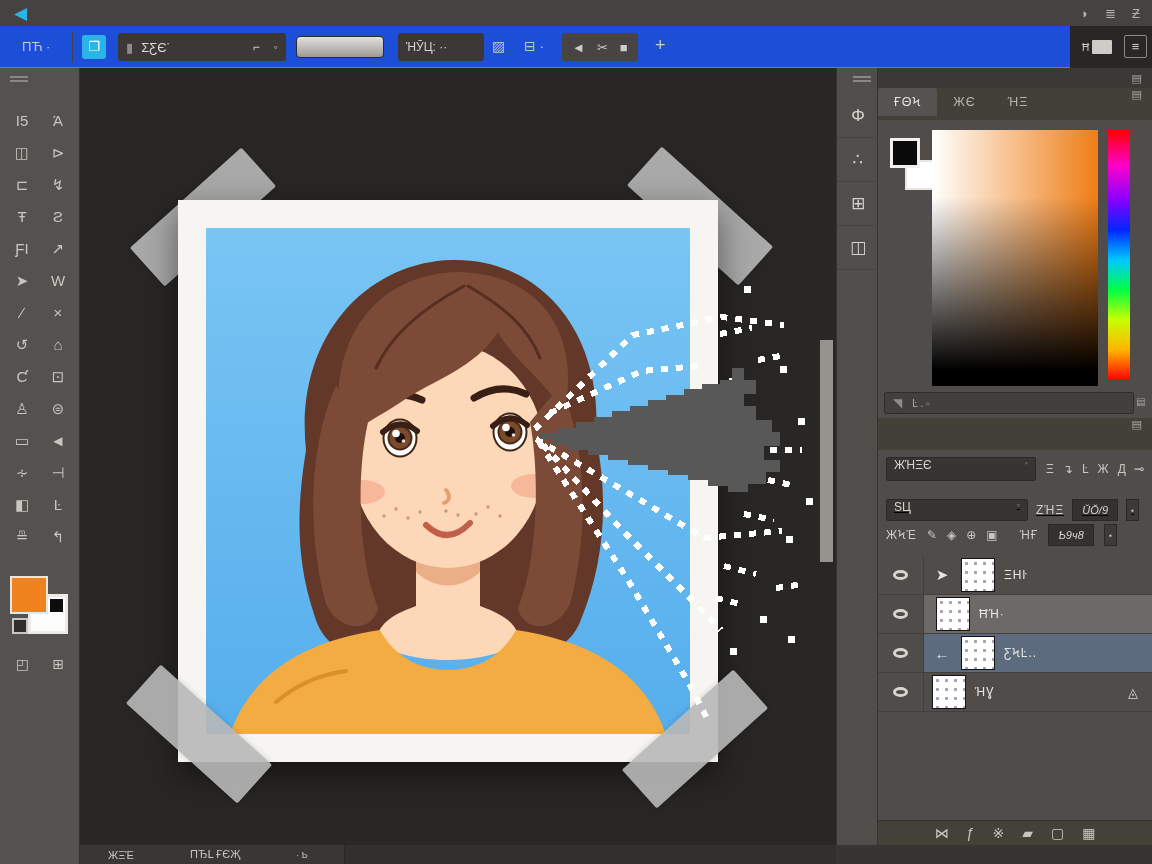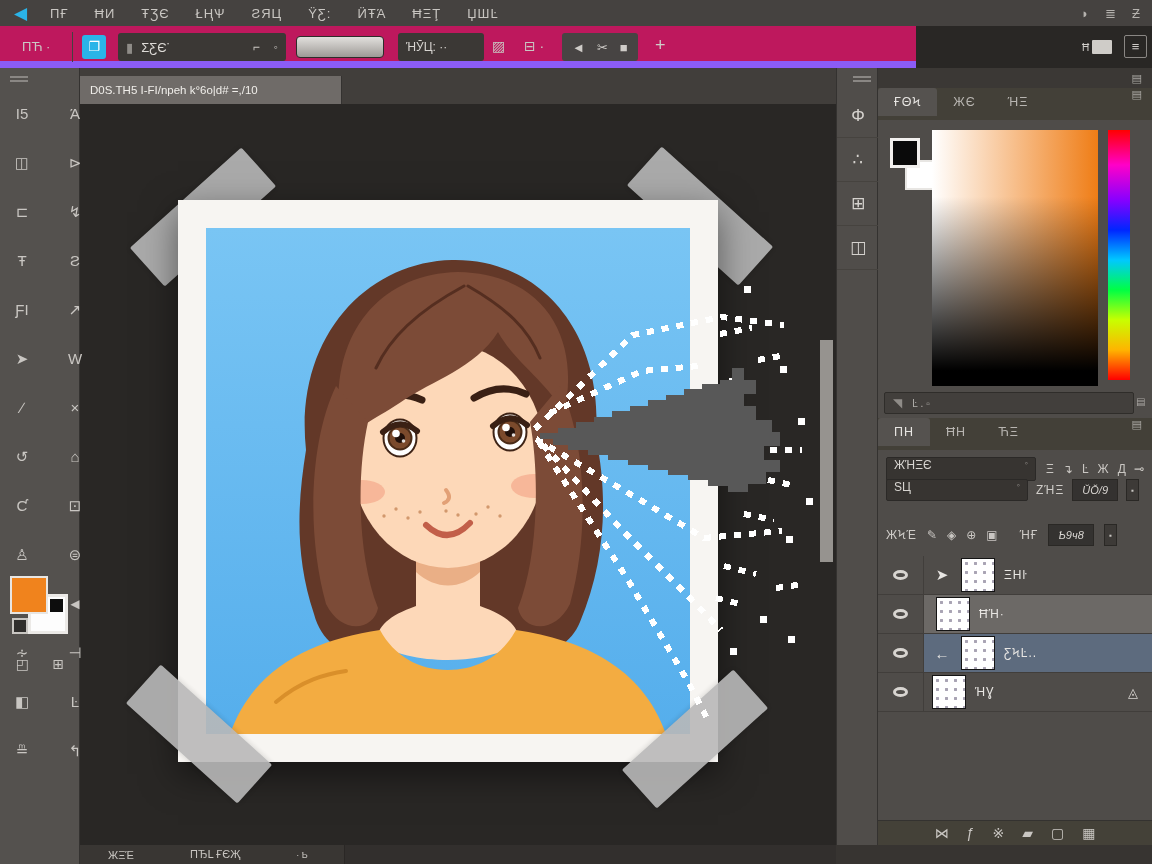--- a/index.html
+++ b/index.html
@@ -10,41 +10,41 @@
   }
   *{margin:0;padding:0;box-sizing:border-box;font-family:"Liberation Sans","DejaVu Sans",sans-serif;}
   html,body{width:1152px;height:864px;overflow:hidden;background:#292725;}
   .abs{position:absolute;}
   
   #menubar{left:0;top:0;width:1152px;height:26px;background:#454240;display:flex;align-items:center;z-index:40;}
   #logo{color:var(--c-accent);font-size:17px;margin:0 10px 0 14px;line-height:1;}
   .menu-item{color:#c9c6c2;font-size:13px;padding:0 13px;letter-spacing:1px;}
   #menubar-right{margin-left:auto;display:flex;gap:16px;padding-right:12px;color:#b5b2ae;font-size:13px;}
   
-  #optionsbar{left:0;top:26px;width:916px;height:42px;background:#be185d;border-bottom:7px solid #8b5cf6;z-index:39;}
+  #optionsbar{left:0;top:26px;width:1070px;height:42px;background:#1d4ed8;border-bottom:1px solid #8b5cf6;z-index:39;}
   #optionsbar .lbl{color:#ccc9c5;font-size:13px;}
   #preset-label{left:22px;top:13px;}
   .vdiv{width:1px;background:#444140;top:6px;height:30px;}
   #tool-btn{left:82px;top:9px;width:24px;height:24px;background:var(--c-accent);border-radius:3px;color:#fff;font-size:13px;text-align:center;line-height:24px;}
   #field1{left:118px;top:7px;width:168px;height:28px;background:#3b3835;border-radius:3px;display:flex;align-items:center;gap:8px;padding:0 8px;color:#dedbd7;font-size:13px;}
   #field1 .sub{margin-left:auto;display:flex;gap:14px;color:#c9c6c2;font-size:12px;}
   #grad-bar{left:296px;top:10px;width:88px;height:22px;border-radius:4px;border:1px solid #2e2c2a;background:linear-gradient(180deg,#e2e0dd,#9d9a96);}
   #field2{left:398px;top:7px;width:86px;height:28px;background:#3b3835;border-radius:3px;color:#d8d5d1;font-size:12px;line-height:28px;padding:0 8px;}
   #flag-ic{left:492px;top:12px;color:#c9c6c2;font-size:14px;}
   #align-ic{left:524px;top:12px;color:#c9c6c2;font-size:14px;}
   #mode-group{left:562px;top:7px;height:28px;background:#474443;border-radius:3px;display:flex;align-items:center;gap:12px;padding:0 10px;color:#cfccc8;font-size:13px;}
   #plus-ic{left:655px;top:9px;color:#cfccc8;font-size:18px;}
   #workspace-btn{left:1076px;top:9px;width:42px;height:24px;display:flex;align-items:center;gap:3px;justify-content:center;color:#cfccc8;font-size:10px;}
   #workspace-btn .wrect{width:20px;height:14px;background:#cfccc8;border-radius:1px;}
   #list-btn{left:1124px;top:9px;width:23px;height:23px;border:1px solid #8a8784;border-radius:2px;color:#cfccc8;font-size:13px;text-align:center;line-height:21px;}
   
   #toolbar{left:0;top:68px;width:80px;height:796px;background:#54514e;border-right:1px solid #343230;z-index:30;}
   .grip{height:6px;width:18px;border-top:2px solid #8a8784;border-bottom:2px solid #8a8784;}
   #toolbar .grip{position:absolute;left:10px;top:8px;}
-  #tools-grid{position:absolute;left:4px;top:30px;width:72px;display:grid;grid-template-columns:36px 36px;grid-auto-rows:32px;gap:17px;}
+  #tools-grid{position:absolute;left:4px;top:37px;width:72px;display:grid;grid-template-columns:36px 36px;grid-auto-rows:32px;}
   .tool{color:#c9c6c2;font-size:15px;text-align:center;line-height:32px;}
   #swatches{position:absolute;left:0;top:500px;width:80px;height:80px;}
   #bg-swatch{position:absolute;left:28px;top:26px;width:40px;height:40px;background:#fdfdfd;border:3px solid #eceae7;}
   #bg-swatch .mini-black{position:absolute;right:2px;top:2px;width:13px;height:13px;background:#0d0d0d;}
   #fg-swatch{position:absolute;left:10px;top:8px;width:38px;height:38px;background:var(--c-fg);border:2px solid #e8e6e3;}
   #mini-dark{position:absolute;left:12px;top:50px;width:16px;height:16px;background:#302e2c;border:2px solid #c9c6c2;}
   #toolbar-bottom{position:absolute;left:4px;top:588px;width:72px;display:flex;justify-content:space-around;color:#c9c6c2;font-size:14px;}
   
   #canvas{left:80px;top:68px;width:756px;height:777px;background:#292725;overflow:hidden;z-index:10;}
   #tabstrip{position:absolute;left:0;top:0;width:756px;height:36px;background:#413e3b;}
@@ -108,32 +108,20 @@
   .lbadge:empty{display:none;}
   #layers-bottom{position:absolute;left:0;top:752px;width:274px;height:25px;background:#444138;border-top:1px solid #343230;display:flex;align-items:center;justify-content:center;gap:18px;}
   #layers-bottom .bic{color:#c9c6c2;font-size:14px;}
   .filters{display:flex;gap:9px;margin-left:10px;}
 </style>
 </head>
 <body>
 
 <div id="menubar" class="abs">
   <span id="logo">◀</span>
-  <div style="display:flex;">
-
-  <span class="menu-item">ΠҒ</span>
-      <span class="menu-item">ĦИ</span>
-      <span class="menu-item">ŦƷЄ</span>
-      <span class="menu-item">ŁҢѰ</span>
-      <span class="menu-item">ƧЯЦ</span>
-      <span class="menu-item">ΫƸ:</span>
-      <span class="menu-item">ӤŦΆ</span>
-      <span class="menu-item">ĦΞŢ</span>
-      <span class="menu-item">ЏШĿ</span>
-    </div>
   <div id="menubar-right">
 
   <span>◗</span>
       <span>≣</span>
       <span>Ƶ</span>
     </div>
 </div>
 
 <div id="optionsbar" class="abs">
   <span id="preset-label" class="abs lbl">ΠЋ ·</span>
@@ -207,23 +195,20 @@
     <div id="mini-dark"></div>
   </div>
   <div id="toolbar-bottom">
 
   <span>◰</span>
       <span>⊞</span>
     </div>
 </div>
 
 <div id="canvas" class="abs">
-  <div id="tabstrip">
-    <div id="doc-tab">D0S.TH5 I-FI/npeh k°6o|d# =,/10</div>
-  </div>
 
   <div class="tape" id="tape-tl"></div>
   <div class="tape" id="tape-tr"></div>
 
   <div id="photo">
     <svg id="artwork" viewBox="0 0 484 506">
       <defs>
         <linearGradient id="skyg" x1="0" y1="0" x2="0" y2="1">
           <stop offset="0" style="stop-color:var(--c-sky1)"></stop>
             <stop offset="1" style="stop-color:var(--c-sky2)"></stop>
@@ -364,46 +349,40 @@
   </div>
   <div id="sat-box"></div>
   <div id="hue-bar"></div>
   <div id="picker-strip">
     <span class="ey">◥</span>
     <span>Ŀ . ▫</span>
   </div>
   <span id="picker-menu" class="abs">▤</span>
 
   <div class="tabs-row" style="top:350px;">
-    <span style="display:flex;align-items:flex-end;">
-
-    <span class="ptab active">ΠΗ</span>
-        <span class="ptab">ĦΗ</span>
-        <span class="ptab">ЋΞ</span>
-      </span>
     <span class="pmenu">▤</span>
   </div>
 
   <div class="ctl-row" style="top:386px;height:30px;padding:0 8px;">
     <span class="dd" style="width:150px;">
       <span>ЖΉΞЄ</span>
       <span class="caret">◦</span>
     </span>
     <span class="filters">
 
     <span class="ic-sm">Ξ</span>
         <span class="ic-sm">↴</span>
         <span class="ic-sm">Ŀ</span>
         <span class="ic-sm">Ж</span>
         <span class="ic-sm">Д</span>
       </span>
     <span class="ic-sm" style="margin-left:auto;">⊸</span>
   </div>
 
-  <div class="ctl-row" style="top:408px;height:28px;padding:0 8px;gap:8px;">
+  <div class="ctl-row" style="top:428px;height:28px;padding:0 8px;gap:8px;text-decoration:underline;">
     <span class="dd" style="width:142px;height:22px;">
       <span>ЅЦ</span>
       <span class="caret">◦</span>
     </span>
     <span class="small-lbl">ΖΉΞ</span>
     <span class="val-box" style="width:46px;">ŬŎ/9</span>
     <span class="mini-btn">▪</span>
   </div>
 
   <div class="ctl-row" style="top:452px;height:30px;padding:0 8px;gap:10px;align-items:center;">

